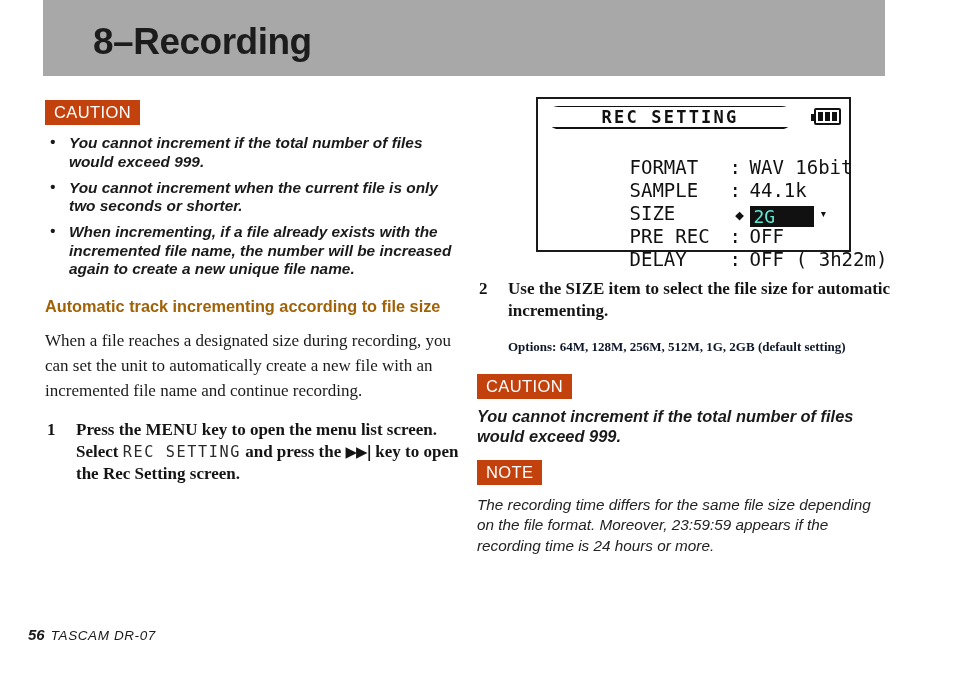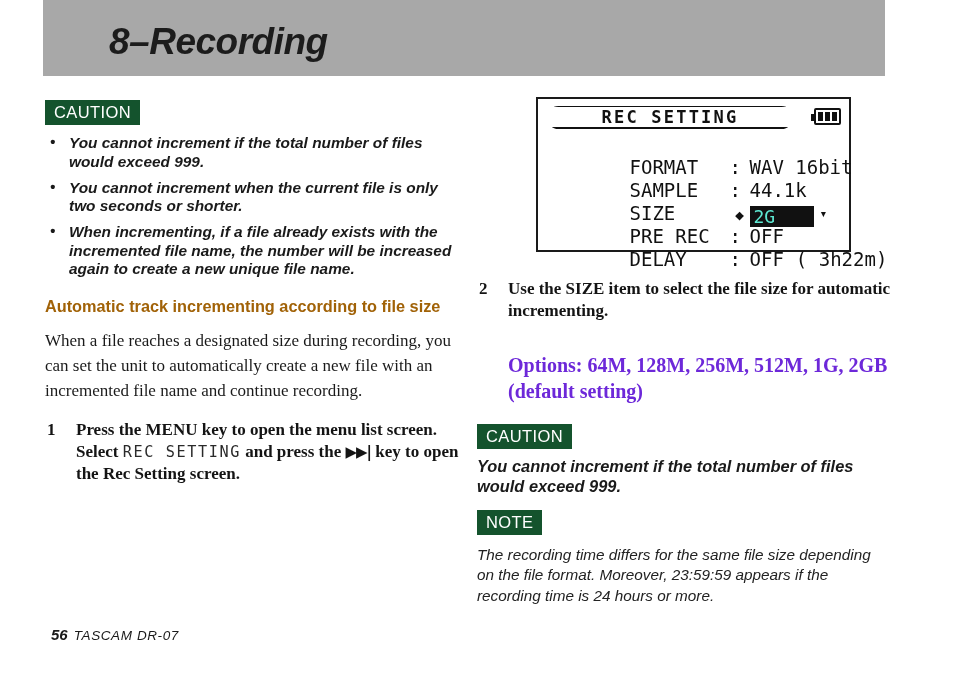--- a/index.html
+++ b/index.html
@@ -20,49 +20,48 @@
   .header-banner {
     position: absolute;
     left: 43px;
     top: 0;
     width: 842px;
     height: 76px;
     background: #a8a8a8;
   }
   .header-title {
     position: absolute;
-    left: 66px;
+    left: 50px;
     top: 23px;
     font-family: "Liberation Sans", sans-serif;
     font-weight: bold;
     font-size: 37px;
     letter-spacing: -0.5px;
     color: #1c1c1c;
     line-height: 1;
-    font-style: italic;
   }
 
   
   .col-left {
     position: absolute;
     left: 45px;
     top: 100px;
     width: 415px;
   }
   .col-right {
     position: absolute;
     left: 477px;
     top: 95px;
     width: 414px;
   }
 
   
   .callout-label {
     display: inline-block;
-    background: #14532d;
+    background: #c2410c;
     color: #ffffff;
     font-family: "Liberation Sans", sans-serif;
     font-size: 16.5px;
     font-weight: normal;
     letter-spacing: 0.4px;
     padding: 3px 9px 4px 9px;
     line-height: 1.12;
   }
 
   
@@ -122,25 +121,25 @@
   }
   .step-num {
     position: absolute;
     left: 2px;
     top: 0;
     font-weight: bold;
   }
   .step-sub {
     font-family: "Liberation Serif", serif;
     font-weight: bold;
-    font-size: 20px;
+    font-size: 13px;
     line-height: 1.33;
-    margin-top: 29px;
+    margin-top: 15px;
     padding-left: 31px;
-    color: #6d28d9;
+    color: #0f172a;
   }
 
   
   .lcd-inline {
     font-family: "DejaVu Sans Mono", monospace;
     font-weight: normal;
     font-size: 15.2px;
     letter-spacing: 1.6px;
     color: #2a2a2a;
   }
@@ -301,21 +300,21 @@
   .size-down {
     display: inline-block;
     padding-left: 6px;
     font-size: 13px;
     vertical-align: 2px;
   }
 
   
   .footer {
     position: absolute;
-    left: 51px;
+    left: 28px;
     top: 626px;
     font-family: "Liberation Sans", sans-serif;
     font-size: 14px;
     color: #1a1a1a;
   }
   .footer-page {
     font-weight: bold;
     font-style: italic;
     font-size: 15px;
   }

